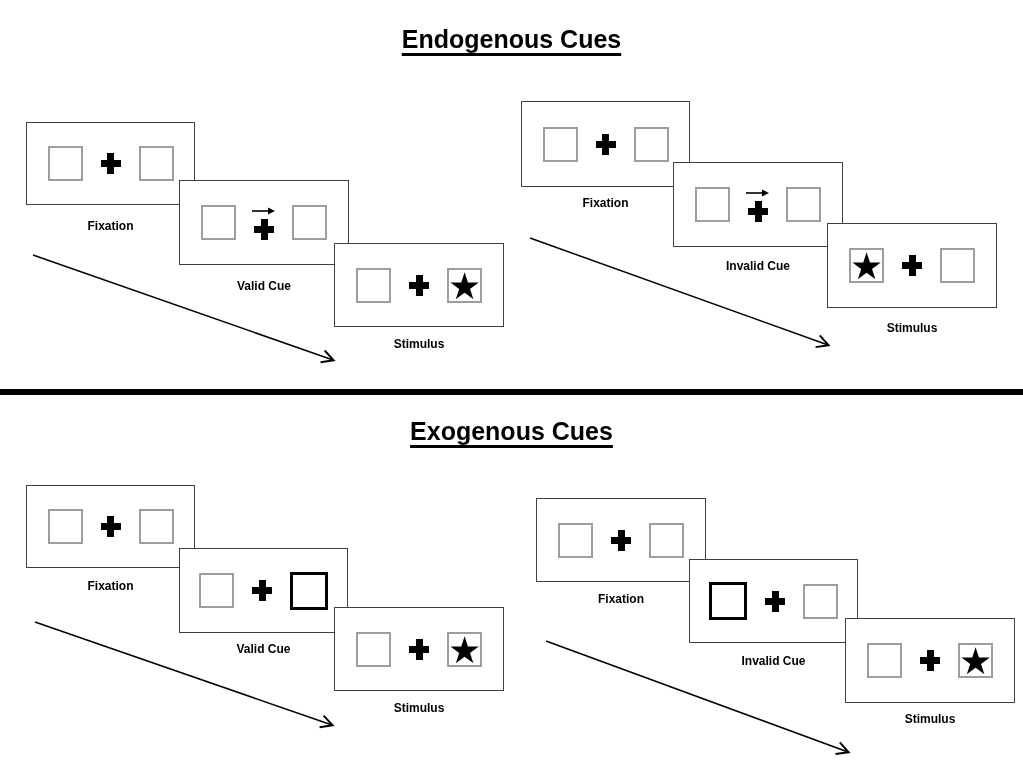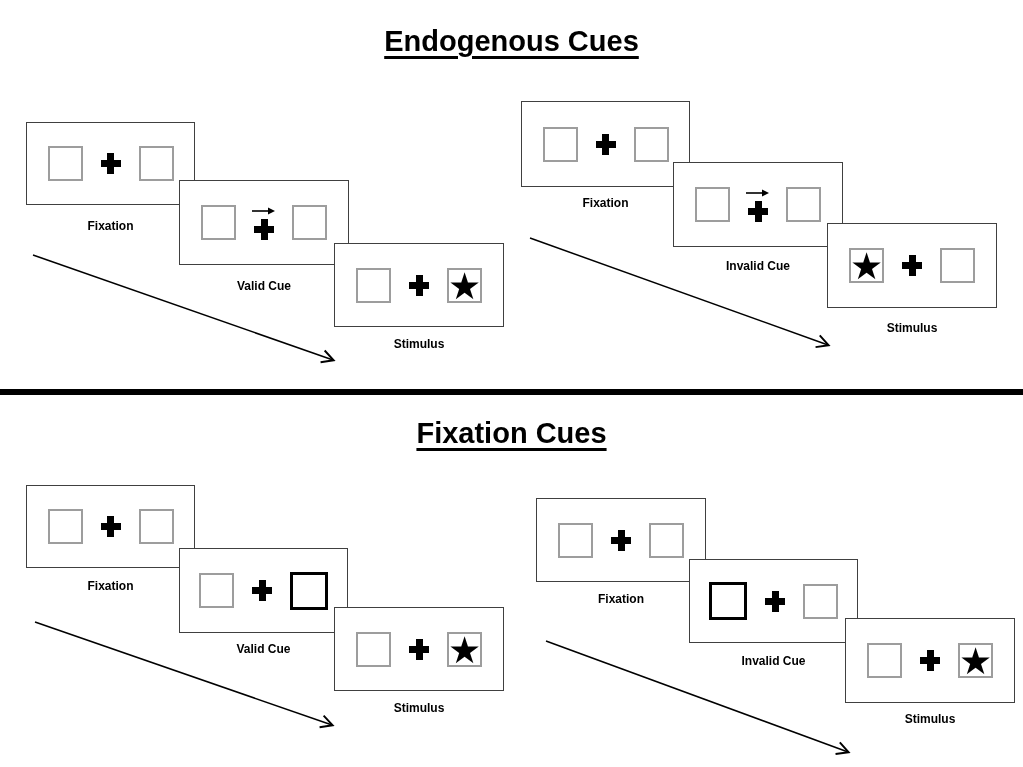--- a/index.html
+++ b/index.html
@@ -4,21 +4,21 @@
 <style>
   * { margin:0; padding:0; box-sizing:border-box; }
   html,body { background:#ffffff; }
   body { font-family:"Liberation Sans", sans-serif; }
   .canvas {
     position:relative; width:1023px; height:767px; background:#ffffff; overflow:hidden;
     color:#000;
   }
   .title {
     position:absolute; left:0; width:100%; text-align:center;
-    font-size:29px; font-weight:bold; color:#000;
+    font-size:25px; font-weight:bold; color:#000;
   }
   .title .u {
     text-decoration:underline;
     text-decoration-thickness:3px;
     text-underline-offset:5px;
   }
   .divider {
     position:absolute; left:0; width:1023px; height:6px; background:#000;
   }
   .panel {
@@ -146,21 +146,21 @@
       <marker id="ah2" viewBox="0 0 12 12" refX="10" refY="6" markerWidth="11" markerHeight="11" orient="auto">
         <path d="M2,1.5 L10.5,6 L2,10.5" fill="none" stroke="#000" stroke-width="1.4"></path>
       </marker>
     </defs>
     <line x1="5" y1="5" x2="303" y2="112" stroke="#000" stroke-width="1.5" marker-end="url(#ah2)"></line>
   </svg>
 
   <div class="divider" style="top:389px;"></div>
 
   <div class="title" style="top:417px;">
-    <span class="u">Fixation Cues</span>
+    <span class="u">Exogenous Cues</span>
   </div>
 
   <div class="panel" style="left:26px; top:485px; width:169px; height:83px;">
     <div class="box"></div>
     <div class="center-col">
       <span class="plus"></span>
     </div>
     <div class="box"></div>
   </div>
   <div class="plabel" style="left:26px; top:579px; width:169px;">Fixation</div>

